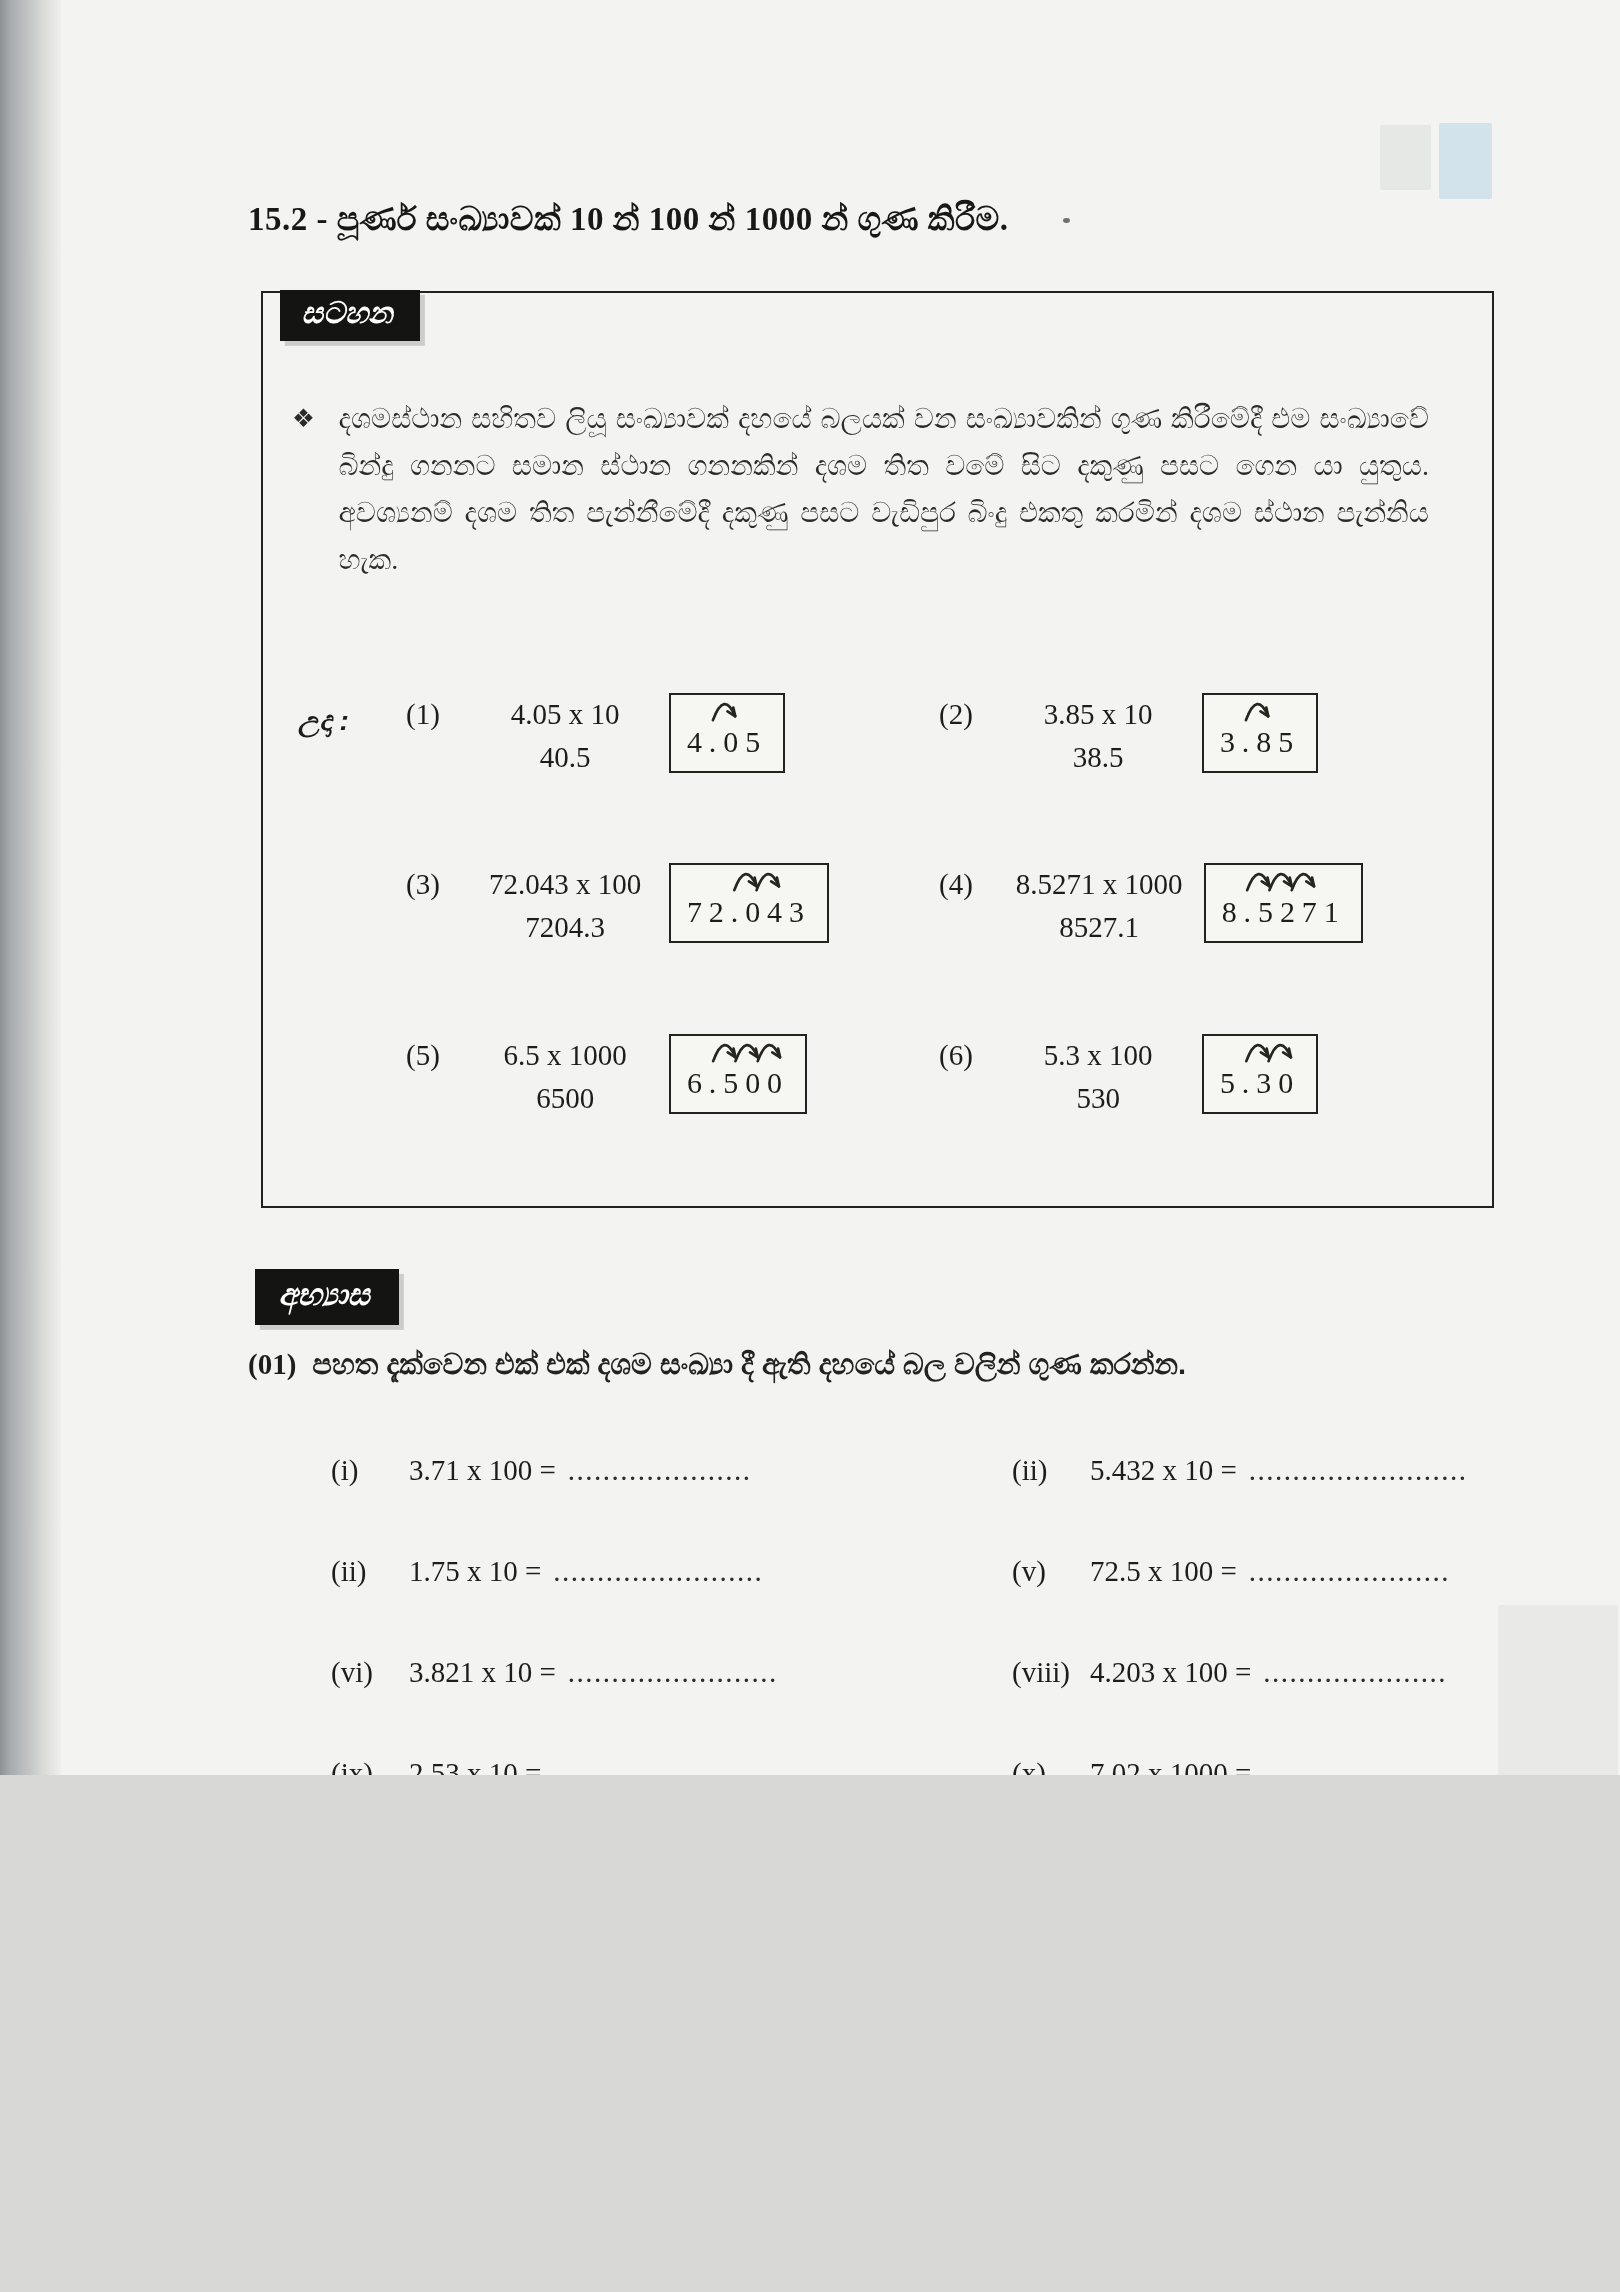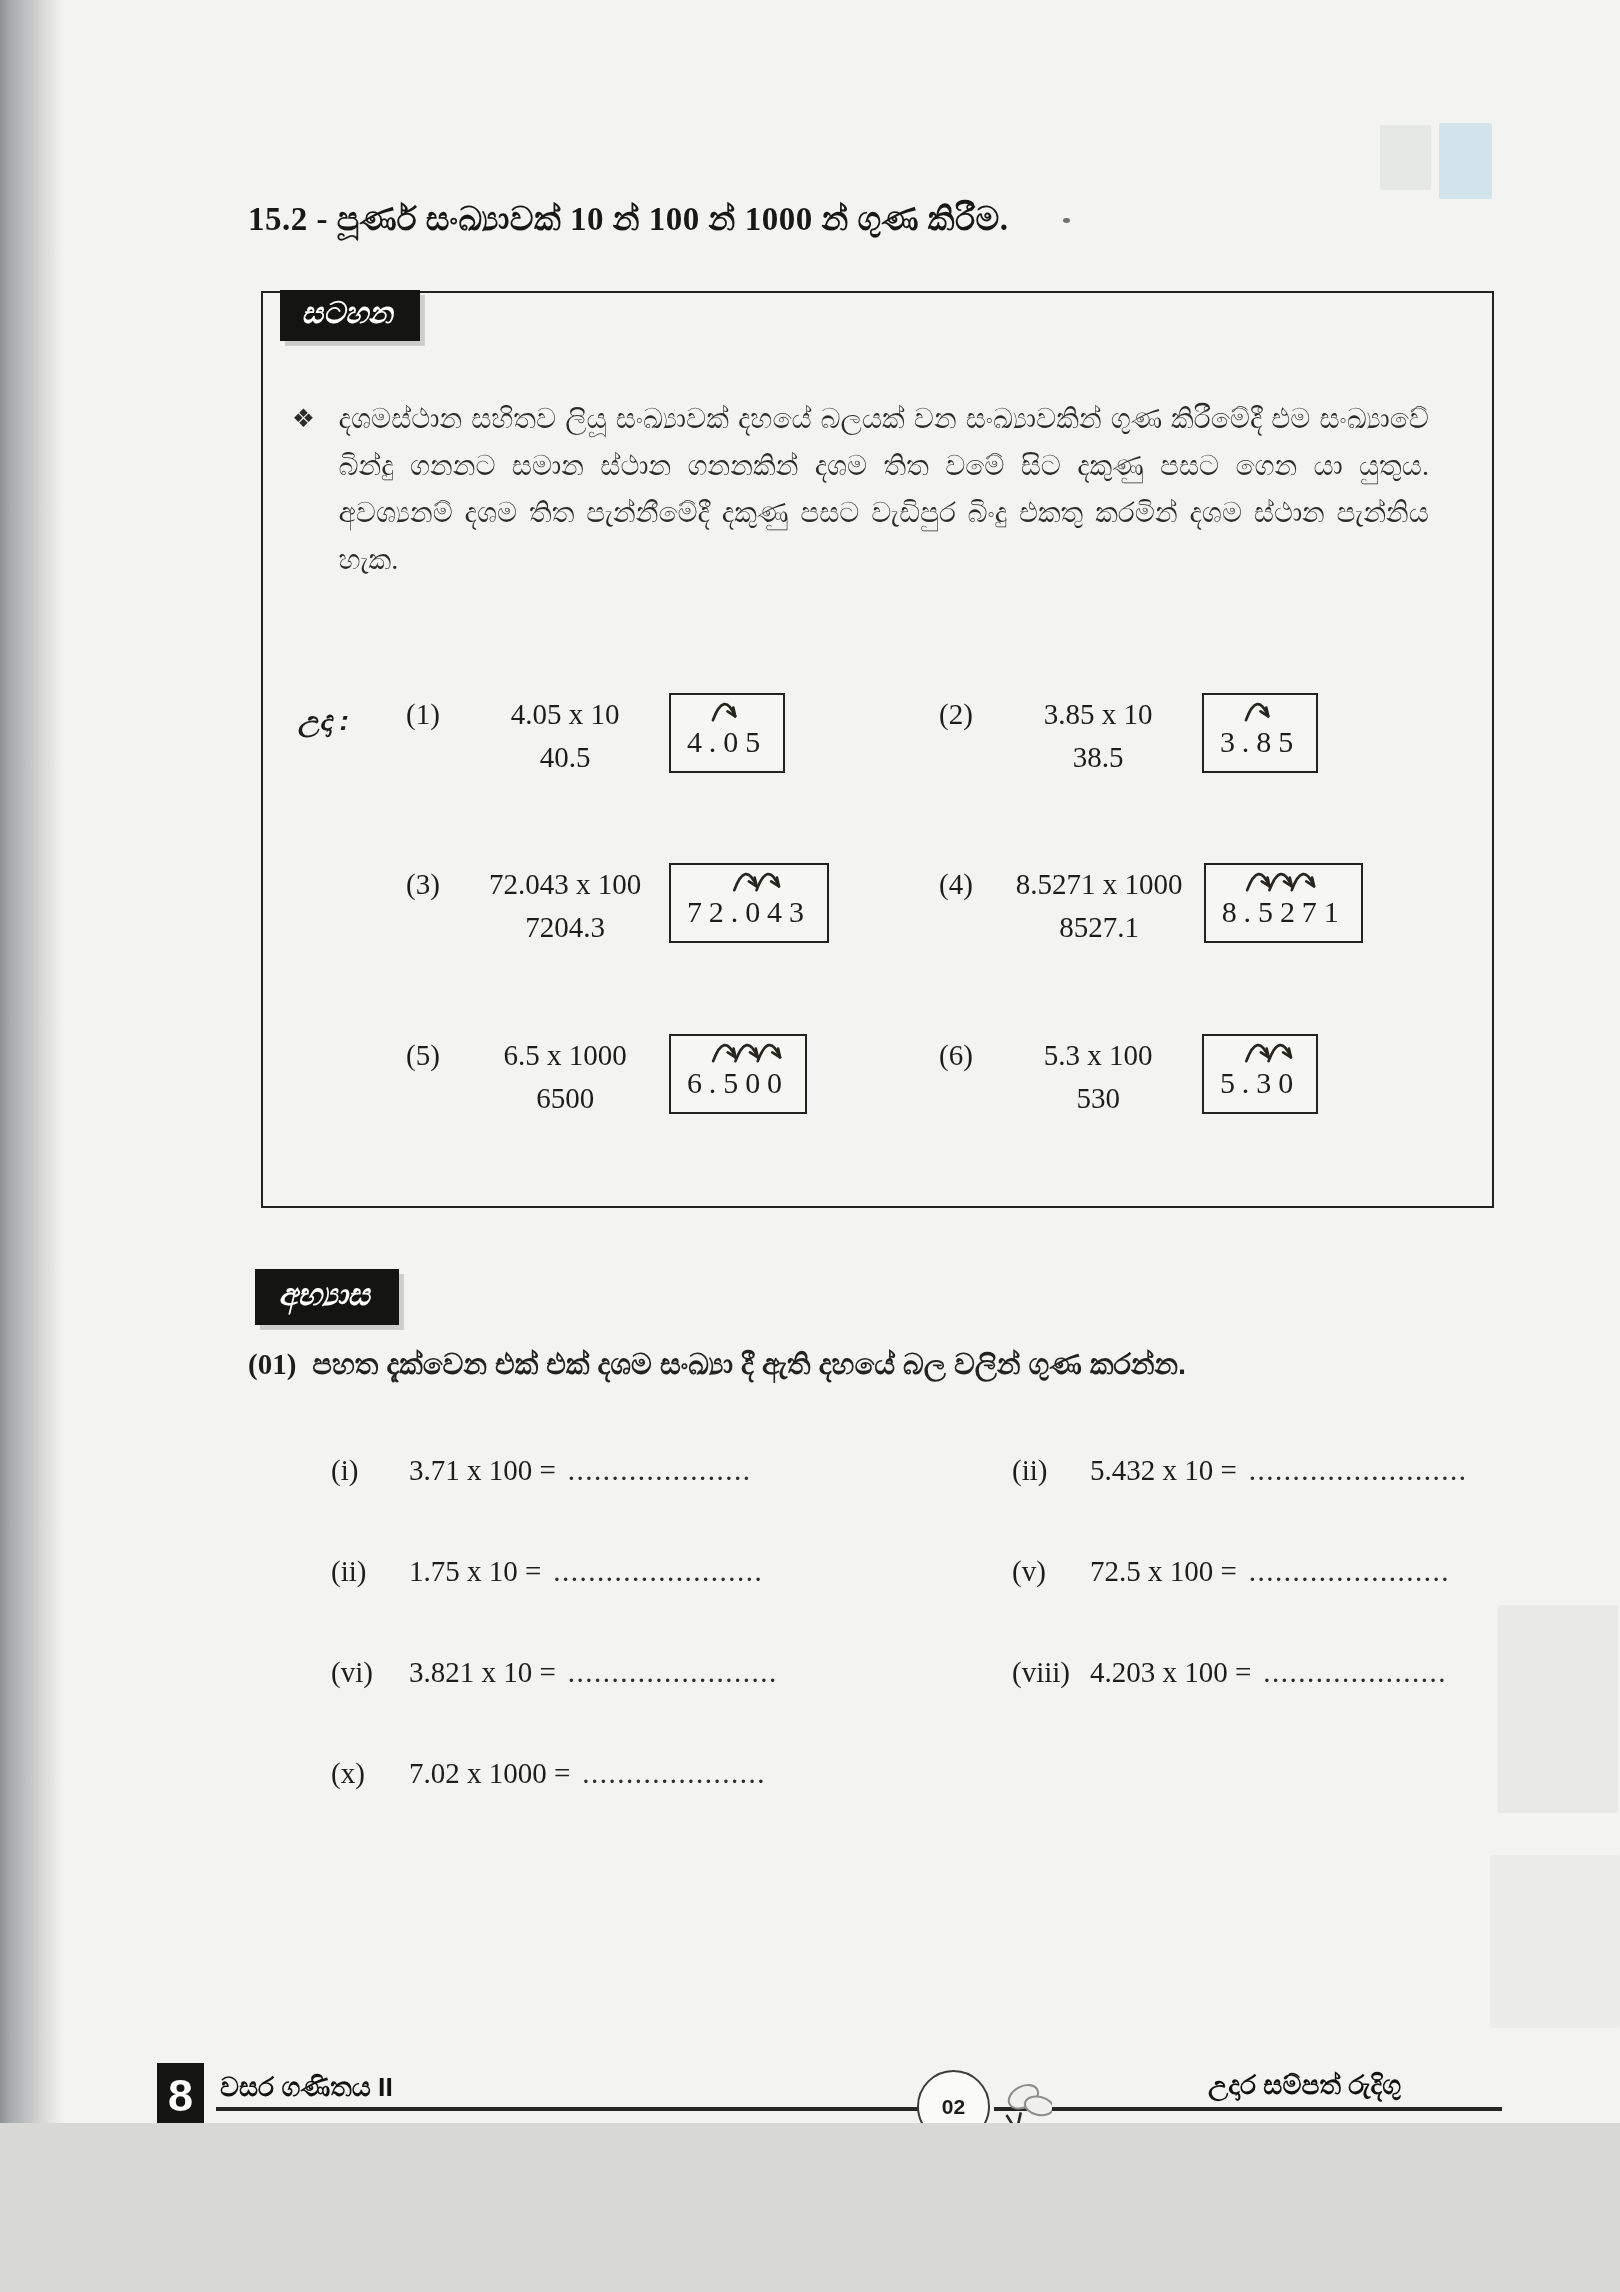--- a/index.html
+++ b/index.html
@@ -1,18 +1,18 @@
 <!DOCTYPE html>
 <html><head>
 <meta charset="utf-8">
 <style>
   html,body{margin:0;padding:0;background:#d8d8d6;}
   .page{
     position:relative;
-    width:1620px;height:2123px;
+    width:1620px;height:1775px;
     background:#f3f3f1;
     overflow:hidden;
     font-family:"Liberation Serif", serif;
     color:#1d1d1b;
   }
   
   .spine{
     position:absolute;left:0;top:0;width:61px;height:100%;
     background:linear-gradient(90deg,#8e9193 0px,#a7aaac 9.8px,#c3c5c5 29px,#dcddDB 45px,#f0f0ee 61px);
   }
@@ -261,20 +261,25 @@
     </div>
     <div class="q">
       <span class="q-label">(vi)</span>
       <span class="q-expr">3.821 x 10 =</span>
       <span class="q-dots">........................</span>
     </div>
     <div class="q">
       <span class="q-label">(viii)</span>
       <span class="q-expr">4.203 x 100 =</span>
       <span class="q-dots">.....................</span>
+    </div>
+    <div class="q">
+      <span class="q-label">(ix)</span>
+      <span class="q-expr">2.53 x 10 =</span>
+      <span class="q-dots">..........................</span>
     </div>
     <div class="q">
       <span class="q-label">(x)</span>
       <span class="q-expr">7.02 x 1000 =</span>
       <span class="q-dots">.....................</span>
     </div>
   </div>
 
   <div class="grade-badge">8</div>
   <div class="book-title">වසර ගණිතය II</div>

